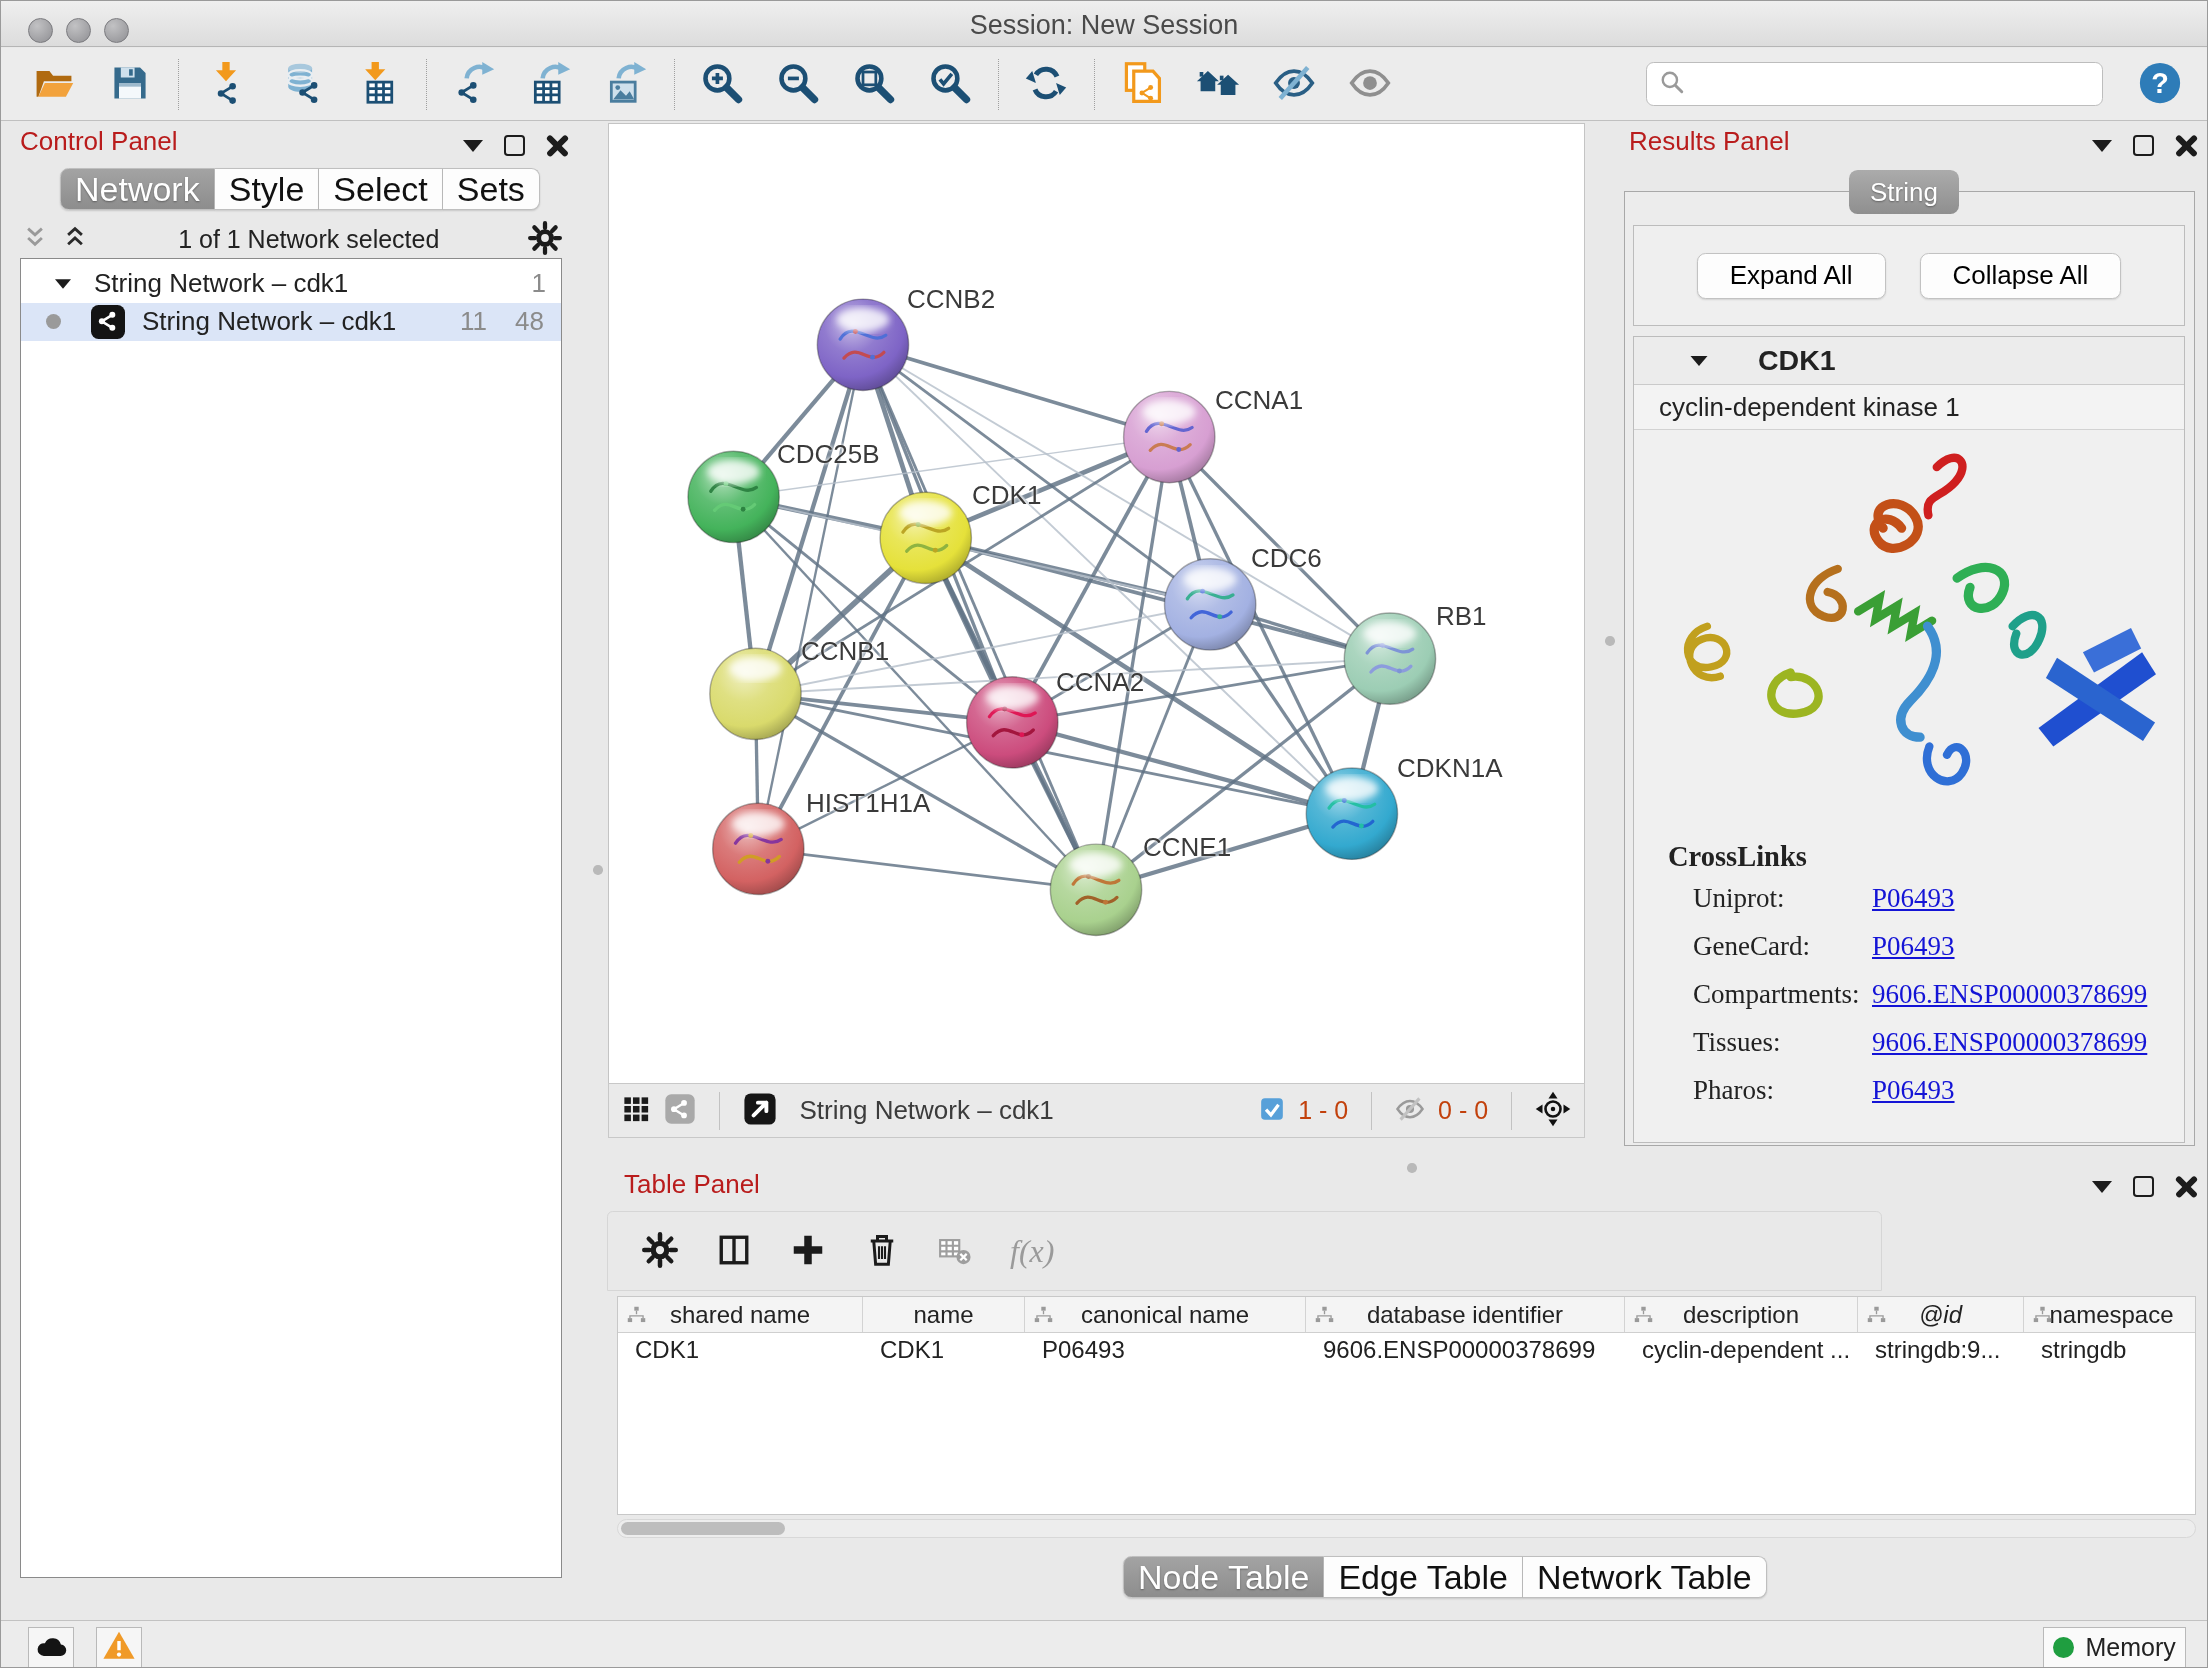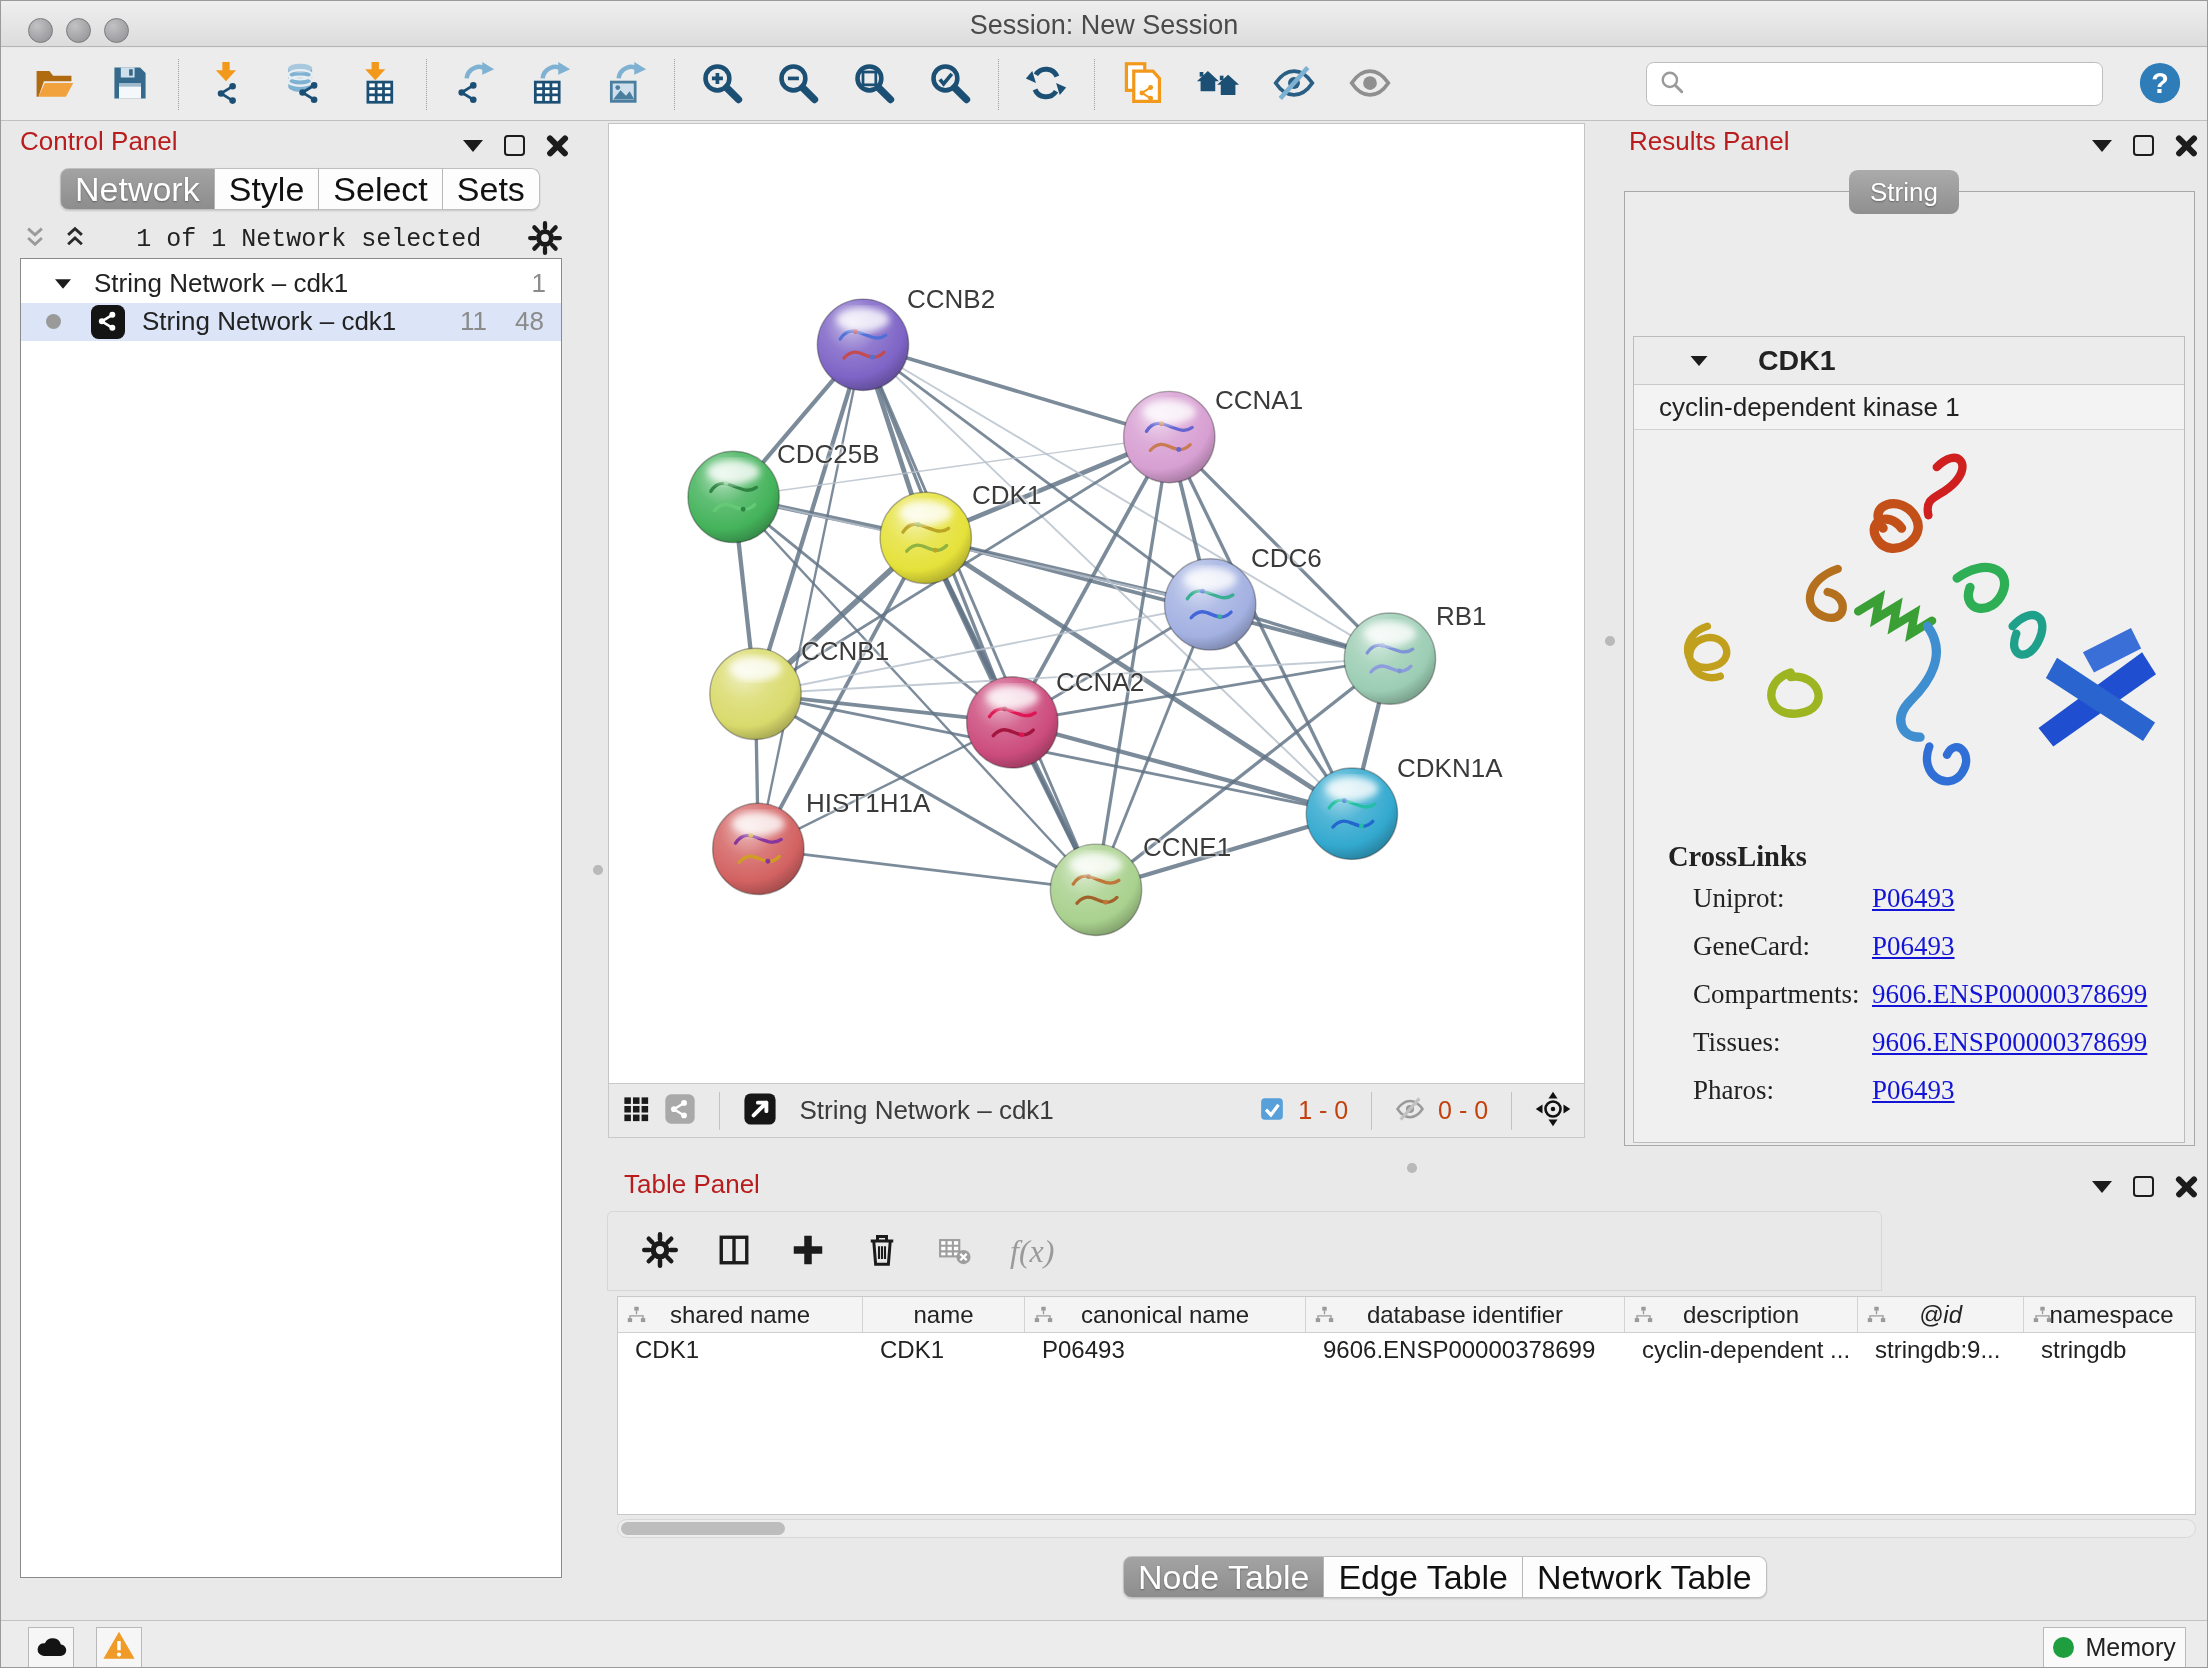--- a/index.html
+++ b/index.html
@@ -325,21 +325,21 @@
             <path d="M13 9l11 10 11-10"></path>
             <path d="M13 24l11 10 11-10"></path>
           </g>
         </svg></span>
     <span class="chev" id="chev-up" style="margin-left:9.5px"><svg viewBox="0 0 48 48" width="30" height="30">
           <g stroke="#2a2a2a" stroke-width="4.5" fill="none">
             <path d="M13 19l11-10 11 10"></path>
             <path d="M13 34l11-10 11 10"></path>
           </g>
         </svg></span>
-    <span style="flex:1;text-align:center;font-size:25px;font-family:Liberation Mono, monospace;">1 of 1 Network selected</span>
+    <span style="flex:1;text-align:center;font-size:25px;">1 of 1 Network selected</span>
     <span id="cp-gear"><svg viewBox="0 0 48 48" width="34" height="34">
           <circle cx="24" cy="24" r="9" fill="none" stroke="#1b1b1b" stroke-width="7"></circle>
           <g stroke="#1b1b1b" stroke-width="6" stroke-linecap="round">
             <path d="M24 3v7M24 38v7M3 24h7M38 24h7M9 9l5 5M39 39l-5-5M9 39l5-5M39 9l-5 5"></path>
           </g>
         </svg></span>
   </div>
   <div class="cp-list">
     <div class="tree-row" style="margin-top:5.7px">
       <span class="tri-down" style="margin-left:32px;transform:scale(.8)"></span>
@@ -662,20 +662,24 @@
   </div>
 
   <div class="panel-title" style="left:1628px;top:125px">Results Panel</div>
   <div class="hdr-icons" style="left:2091px;top:133px">
     <span class="tri-down"></span>
     <span class="sq-btn"></span>
     <span class="x-btn"></span>
   </div>
   <div class="rp-tab">String</div>
   <div class="rp-box"></div>
+  <div class="rp-btnbox">
+    <button class="rp-btn">Expand All</button>
+    <button class="rp-btn">Collapse All</button>
+  </div>
   <div class="cdk-box">
     <div class="cdk-hdr">
       <span class="tri-down" style="margin-left:55px;transform:scale(.85)"></span>
       <span class="cdk-name">CDK1</span>
     </div>
     <div class="cdk-desc">cyclin-dependent kinase 1</div>
     <div style="height:398px;display:flex;align-items:center;justify-content:center">
       <svg width="518" height="380" viewBox="0 0 560 410">
         <g fill="none" stroke-linecap="round">
           <path d="M310 30 C332 8 348 26 330 46 C314 64 296 60 301 82" stroke="#cf1f1f" stroke-width="9"></path>

